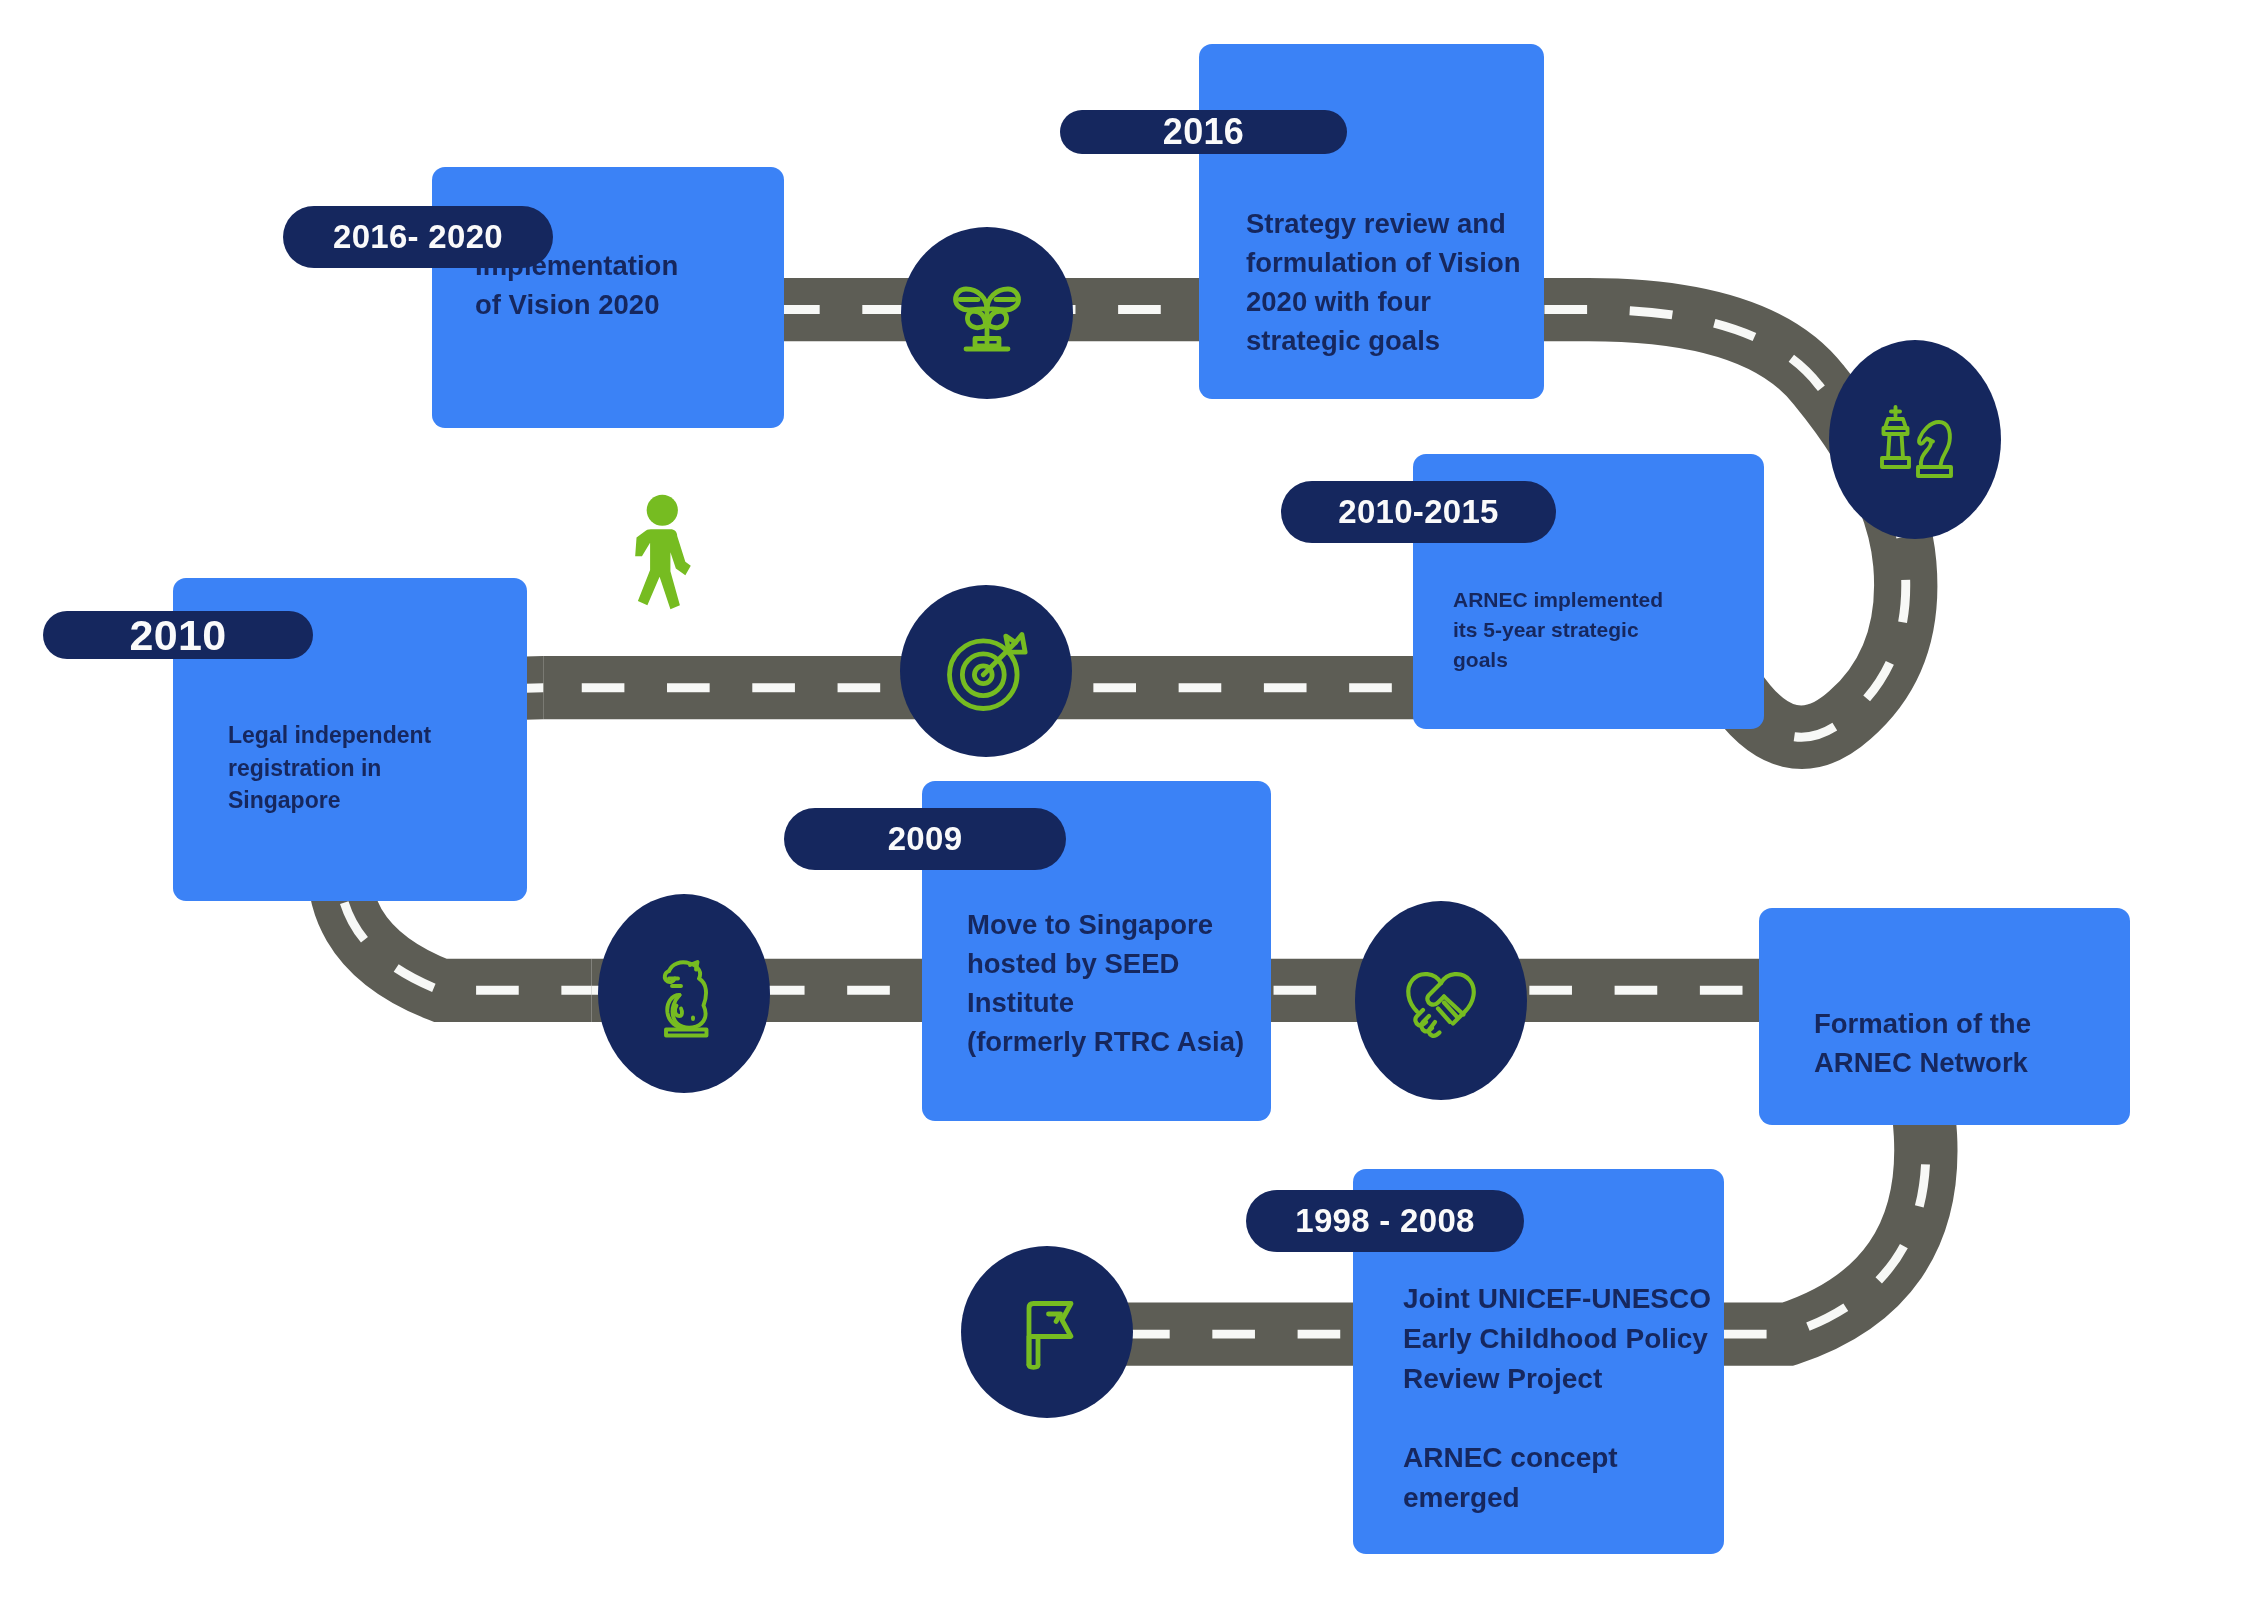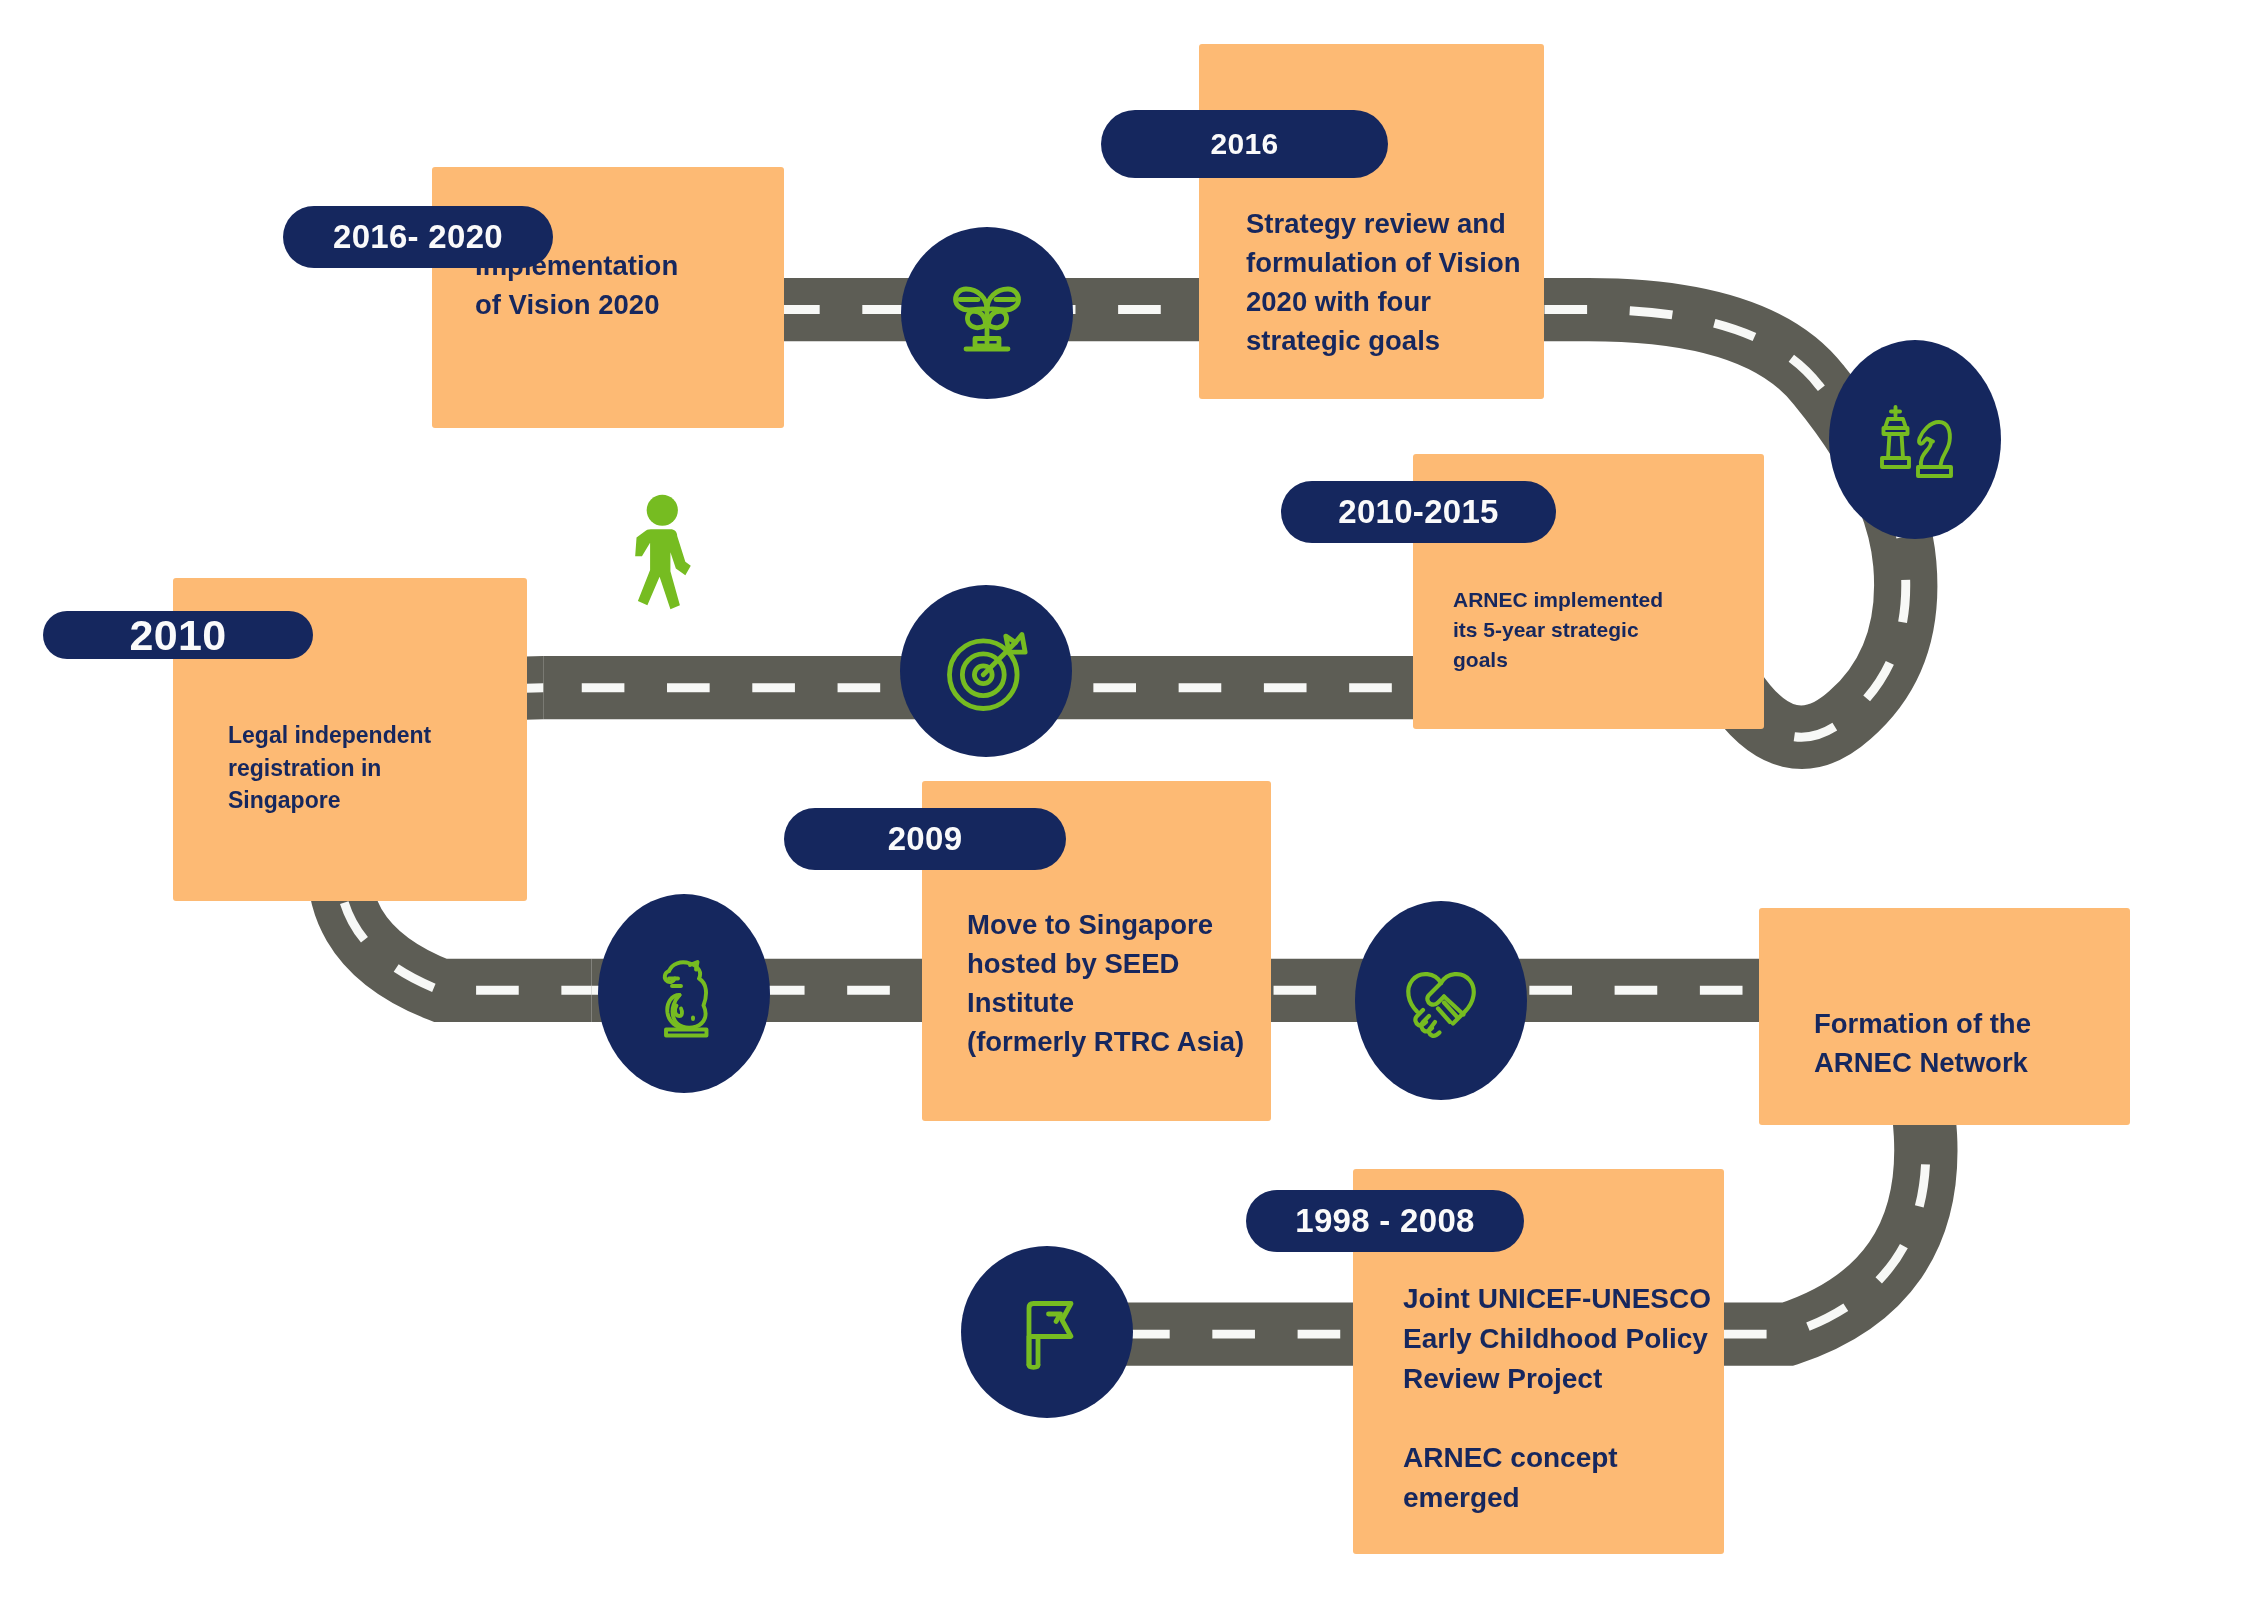--- a/index.html
+++ b/index.html
@@ -1,19 +1,19 @@
 <!DOCTYPE html>
 <html style="font-size:11px"><head>
 <meta charset="utf-8">
 <style>
   html,body{margin:0;padding:0;background:#ffffff;}
   body{font-family:"Liberation Sans",sans-serif;}
   #stage{position:relative;width:2261px;height:1623px;background:#fff;overflow:hidden;}
   .road-layer{position:absolute;left:0;top:0;width:2261px;height:1623px;}
-  .card{position:absolute;background:#fdba74;border-radius:3px;box-sizing:border-box;}
+  .card{position:absolute;background:#3b82f6;border-radius:13px;box-sizing:border-box;}
   .card .body{color:#16275E;font-weight:bold;line-height:1.42;white-space:pre-line;}
   .pill{position:absolute;background:#15275E;border-radius:44px;display:flex;align-items:center;justify-content:center;color:#FAFAFA;font-weight:bold;letter-spacing:0.3px;}
   .node{position:absolute;background:#15275E;border-radius:50%;display:flex;align-items:center;justify-content:center;}
   .node svg{display:block;}
   .walker{position:absolute;}
 </style>
 </head>
 <body>
 
 <div id="stage">
@@ -80,21 +80,21 @@
     <div class="body" style="position:absolute;left:50px;top:110px;font-size:28px;">Joint UNICEF-UNESCO
 Early Childhood Policy
 Review Project
 
 ARNEC concept
 emerged</div>
   </div>
 
   <div class="pill" style="left:283px;top:206px;width:270px;height:62px;font-size:33px;">2016- 2020</div>
 
-  <div class="pill" style="left:1101px;top:110px;width:287px;height:68px;font-size:30px;">2016</div>
+  <div class="pill" style="left:1060px;top:110px;width:287px;height:44px;font-size:36px;">2016</div>
 
   <div class="pill" style="left:1281px;top:481px;width:275px;height:62px;font-size:33px;">2010-2015</div>
 
   <div class="pill" style="left:43px;top:611px;width:270px;height:48px;font-size:43px;">2010</div>
 
   <div class="pill" style="left:784px;top:808px;width:282px;height:62px;font-size:33px;">2009</div>
 
 
   <div class="pill" style="left:1246px;top:1190px;width:278px;height:62px;font-size:33px;">1998 - 2008</div>
 

